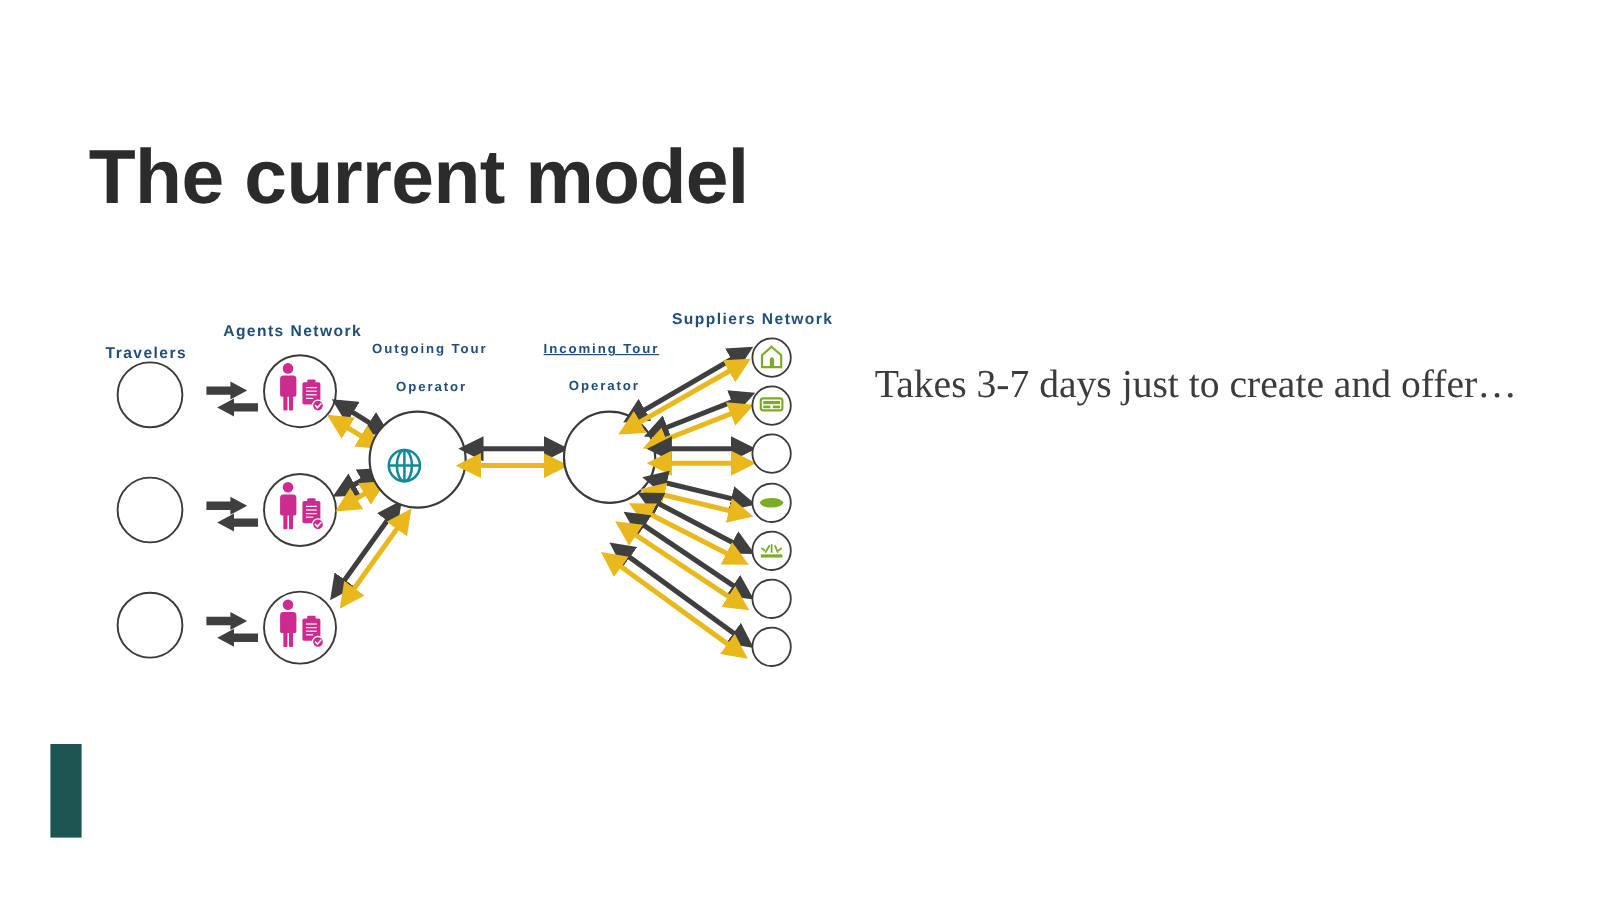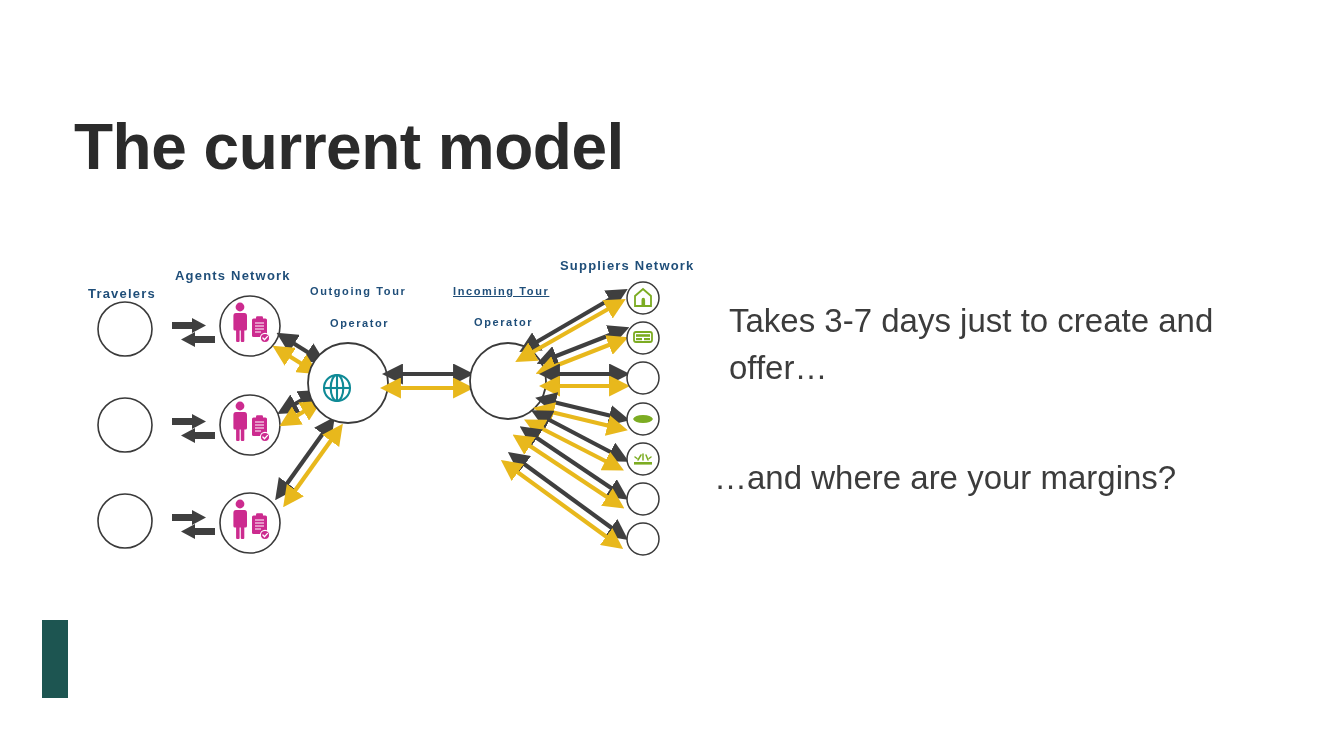--- a/index.html
+++ b/index.html
@@ -19,21 +19,21 @@
 
   
   #accent-bar{
     position:absolute;left:42px;top:620px;width:26px;height:78px;
     background:#1d5551;
   }
 
   
   #callout-1{
     position:absolute;left:729px;top:298px;width:540px;
-    font-size:33px;line-height:1.42;color:#3c3c3c;font-weight:400;
+    font-size:33px;line-height:1.42;color:#3c3c3c;font-weight:400;font-family:Liberation Serif, serif;
   }
   #callout-2{
     position:absolute;left:714px;top:455px;width:560px;
     font-size:33px;line-height:1.42;color:#3c3c3c;font-weight:400;
   }
 
   
   #diagram{position:absolute;left:0;top:0;width:1333px;height:750px;}
   #diagram svg{position:absolute;left:0;top:0;}
 
@@ -46,26 +46,25 @@
 </head>
 <body>
 
 <div id="slide">
 
   <div id="page-title">The current model</div>
 
   <div id="accent-bar"></div>
 
   <div id="callout-1">Takes 3-7 days just to create and offer…</div>
-  <div id="callout-2">…and where are your margins?</div>
 
   <div id="diagram">
 
     <div class="dgm-label" style="left:88px;top:286px;text-align:right;">Travelers</div>
-    <div class="dgm-label" style="left:175px;top:268px;">Agents Network</div>
+    <div class="dgm-label" style="left:186px;top:268px;">Agents Network</div>
     <div class="dgm-label big" style="left:310px;top:285px;">Outgoing Tour</div>
     <div class="dgm-label big" style="left:330px;top:317px;">Operator</div>
     <div class="dgm-label big" style="left:453px;top:285px;text-decoration:underline;">Incoming Tour</div>
     <div class="dgm-label big" style="left:474px;top:316px;">Operator</div>
     <div class="dgm-label" style="left:560px;top:258px;">Suppliers Network</div>
 
     <svg width="1333" height="750" viewBox="0 0 1333 750">
       <defs>
         <marker id="mk-dark-s" markerWidth="5" markerHeight="5" refX="2.4" refY="2.5" orient="auto">
           <path d="M5,0 L5,5 L0,2.5 z" fill="#3f3f3f"></path>

